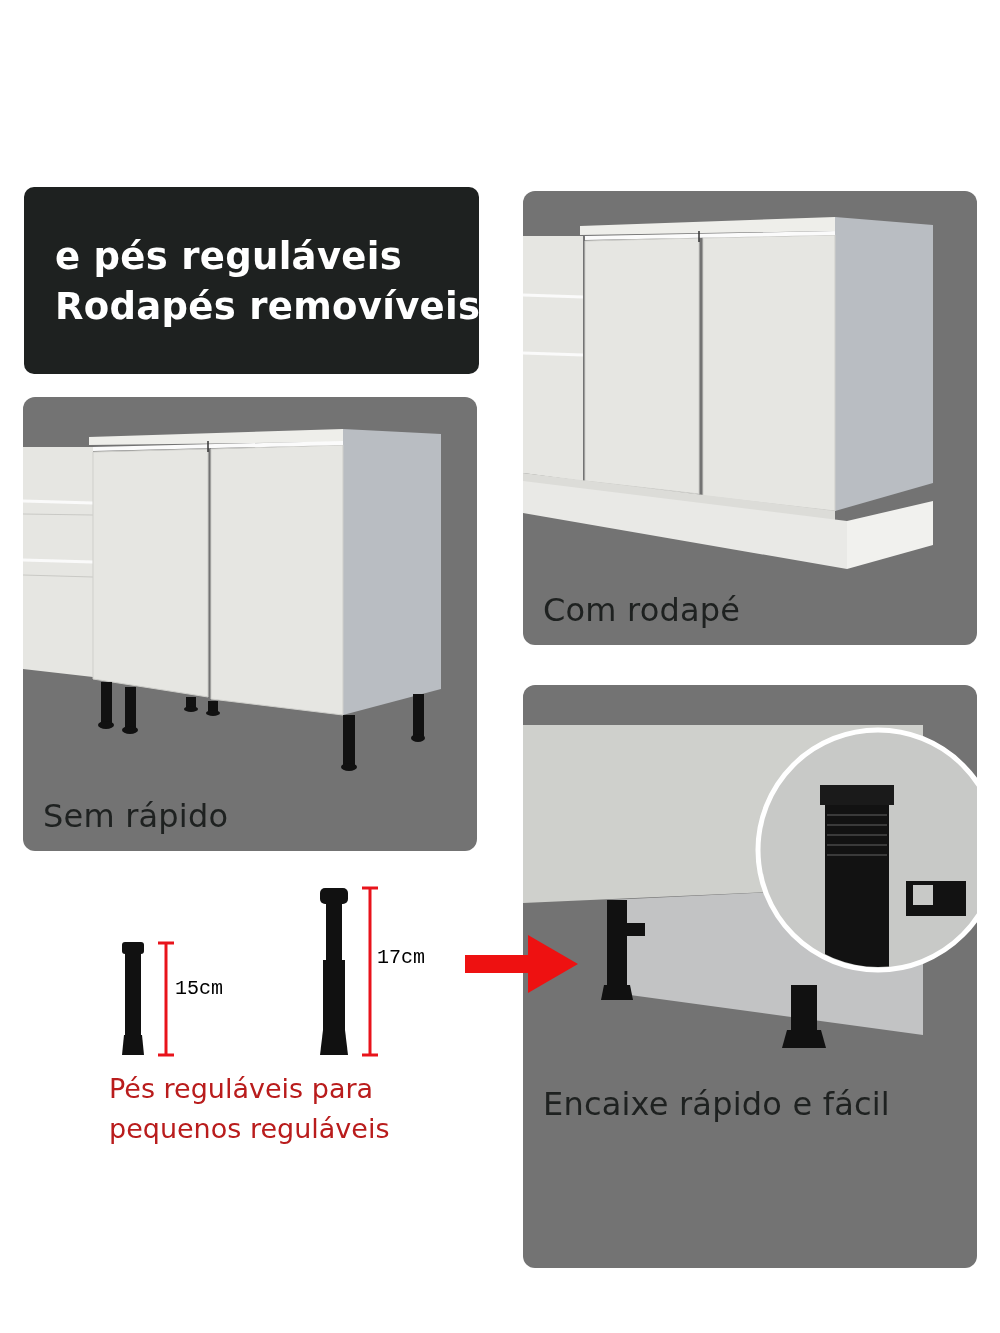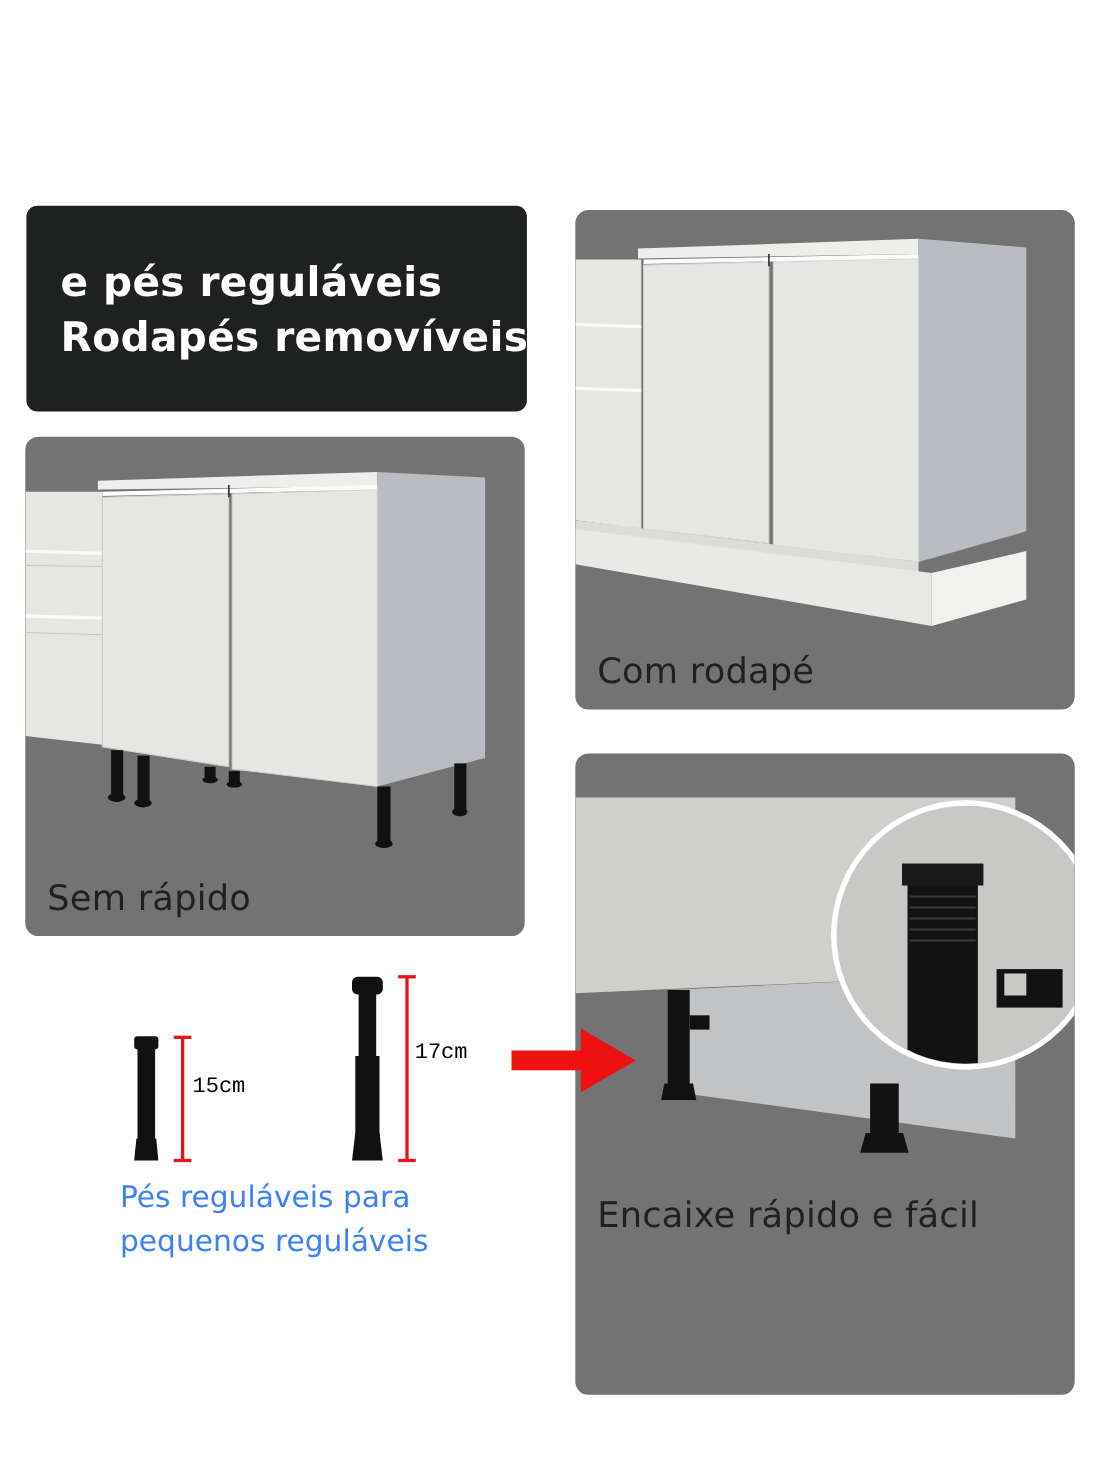--- a/index.html
+++ b/index.html
@@ -2,21 +2,21 @@
 <html><head>
 <meta charset="utf-8">
 <style>
   html, body { margin: 0; padding: 0; }
   body { width: 1000px; height: 1333px; background: #ffffff; position: relative; overflow: hidden; font-family: "Liberation Sans", sans-serif; }
   .abs { position: absolute; }
   .title-box { left: 24px; top: 187px; width: 455px; height: 187px; background: #1e2120; border-radius: 10px; }
   .title-text { left: 55px; top: 232px; color: #ffffff; font-family: "DejaVu Sans", sans-serif; font-weight: bold; font-size: 37px; line-height: 50px; letter-spacing: 0.3px; }
   .panel { background: #737373; border-radius: 12px; overflow: hidden; }
   .panel-label { position: absolute; font-family: "DejaVu Sans", sans-serif; font-size: 32px; color: #1e2120; letter-spacing: 0.2px; }
-  .leg-caption { font-family: "DejaVu Sans", sans-serif; font-size: 27px; color: #3b82f6; line-height: 40px; }
+  .leg-caption { font-family: "DejaVu Sans", sans-serif; font-size: 27px; color: #b91c1c; line-height: 40px; }
   .dim-label { font-family: Liberation Mono, monospace; font-size: 20px; color: #000000; }
 </style>
 </head>
 <body>
 
 <div class="abs title-box"></div>
 <div class="abs title-text">
   <div>e pés reguláveis</div>
   <div>Rodapés removíveis</div>
 </div>

